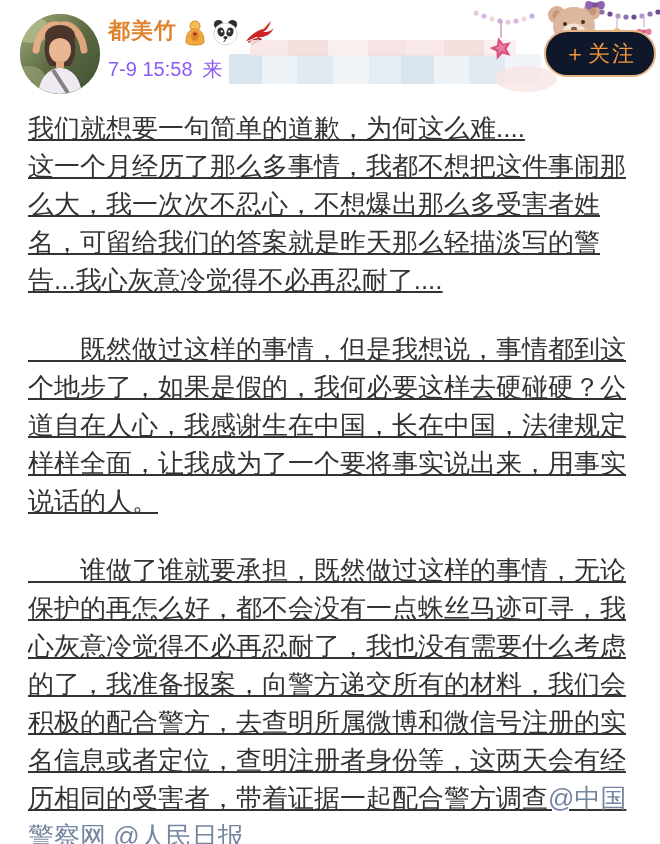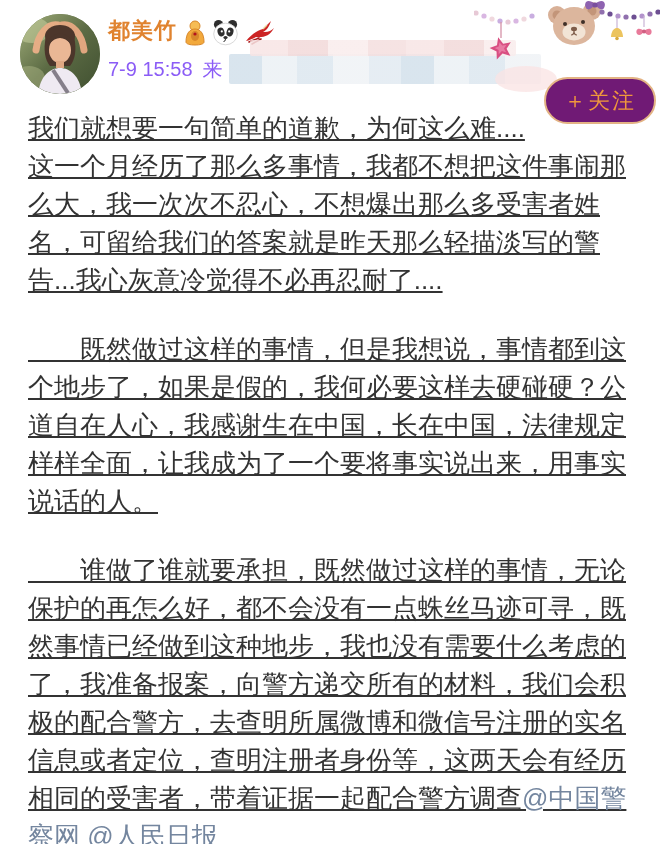--- a/index.html
+++ b/index.html
@@ -89,30 +89,29 @@
     pointer-events: none;
   }
 
   
   .follow-btn {
     position: absolute;
     top: 30px; right: 4px;
     width: 112px; height: 47px;
     border: 2px solid #e3b384;
     border-radius: 25px;
-    background: #701a75;
+    background: #0f172a;
     color: #f0973c;
     font-size: 22px;
     font-family: inherit;
     display: flex; align-items: center; justify-content: center;
     letter-spacing: 2px;
     z-index: 2;
     cursor: pointer;
     padding: 0;
-    margin-top: 47px;
   }
 
   
   .post-body {
     padding: 0 26px 0 28px;
     margin-top: 13px;
     font-size: 26px;
     line-height: 38px;
     color: #333333;
   }
@@ -272,16 +271,16 @@
 
     <button class="follow-btn">
       <span>＋关注</span>
     </button>
   </div>
 
   <div class="post-body">
     <p>我们就想要一句简单的道歉，为何这么难....
 这一个月经历了那么多事情，我都不想把这件事闹那么大，我一次次不忍心，不想爆出那么多受害者姓名，可留给我们的答案就是昨天那么轻描淡写的警告...我心灰意冷觉得不必再忍耐了....</p>
     <p>　　既然做过这样的事情，但是我想说，事情都到这个地步了，如果是假的，我何必要这样去硬碰硬？公道自在人心，我感谢生在中国，长在中国，法律规定样样全面，让我成为了一个要将事实说出来，用事实说话的人。</p>
-    <p><span>　　谁做了谁就要承担，既然做过这样的事情，无论保护的再怎么好，都不会没有一点蛛丝马迹可寻，既然事情已经做到这种地步，我也没有需要什么考虑的了，我准备报案，向警方递交所有的材料，我们会积极的配合警方，去查明所属微博和微信号注册的实名信息或者定位，查明注册者身份等，这两天会有经历相同的受害者，带着证据一起配合警方调查</span><a class="mention">@中国警察网</a><span class="mention-gap"> </span><a class="mention">@人民日报</a></p>
+    <p><span>　　谁做了谁就要承担，既然做过这样的事情，无论保护的再怎么好，都不会没有一点蛛丝马迹可寻，我心灰意冷觉得不必再忍耐了，我也没有需要什么考虑的了，我准备报案，向警方递交所有的材料，我们会积极的配合警方，去查明所属微博和微信号注册的实名信息或者定位，查明注册者身份等，这两天会有经历相同的受害者，带着证据一起配合警方调查</span><a class="mention">@中国警察网</a><span class="mention-gap"> </span><a class="mention">@人民日报</a></p>
   </div>
 
 </div>
 
 </body></html>

